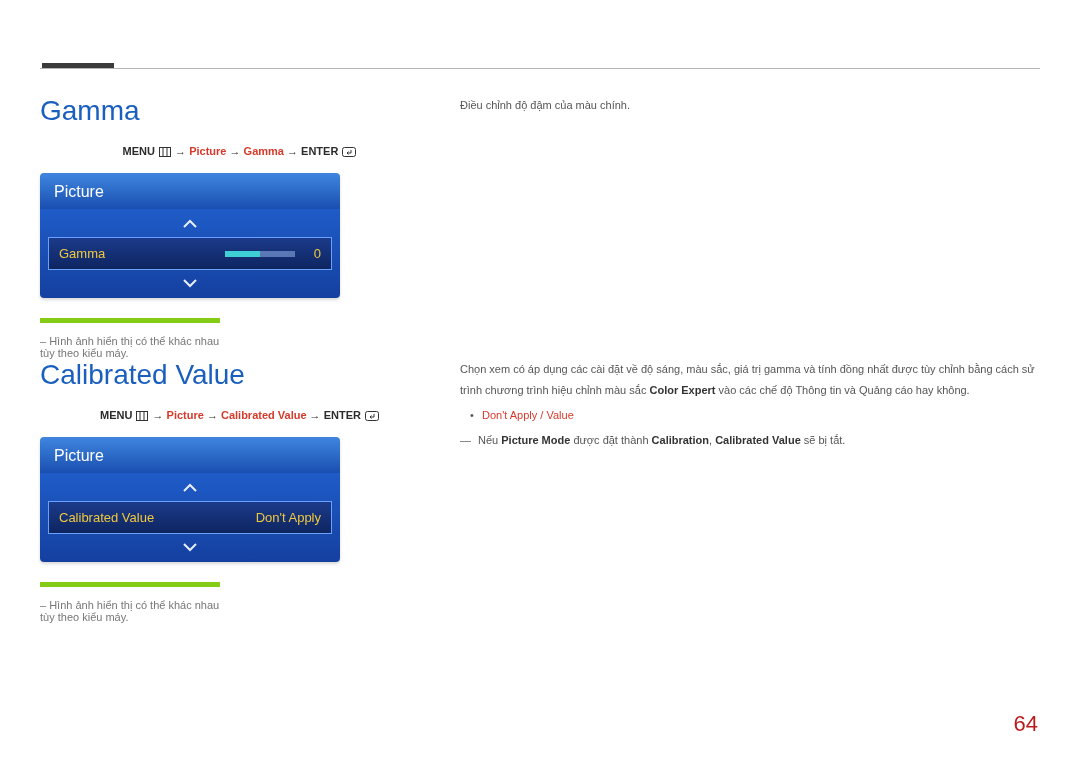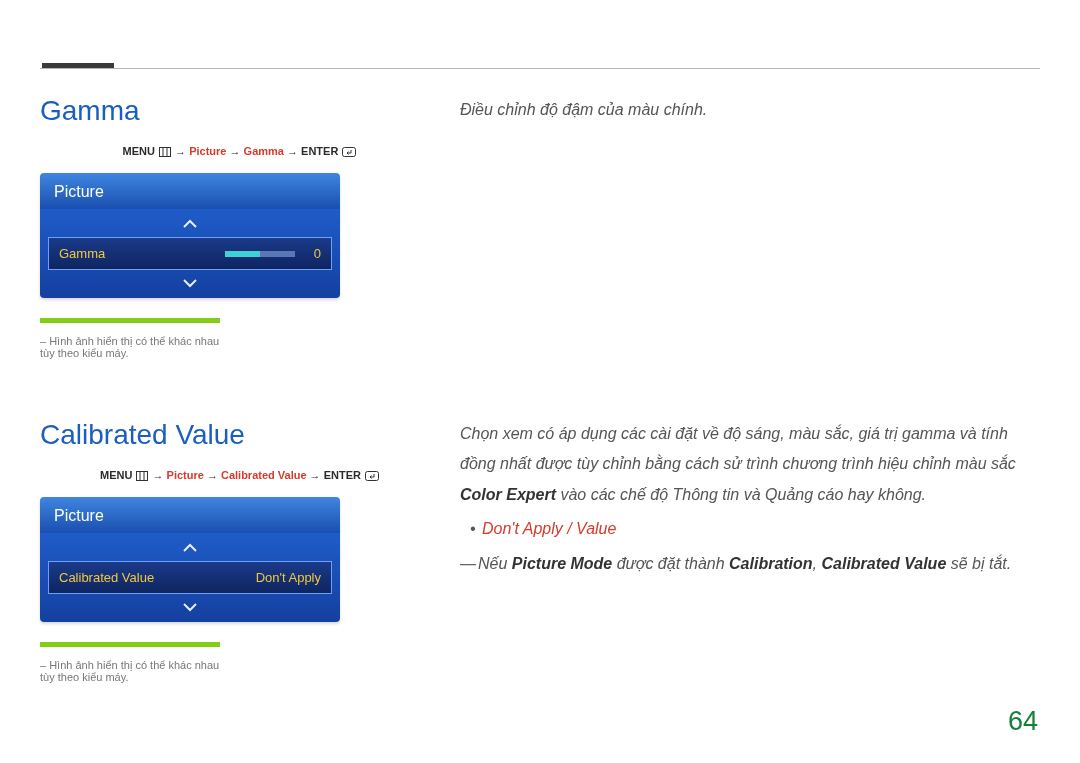--- a/index.html
+++ b/index.html
@@ -24,39 +24,37 @@
     position: absolute;
     top: 63px;
     left: 42px;
     width: 72px;
     height: 5px;
     background: #3a3a3a;
   }
   .content {
     display: flex;
     flex-direction: column;
-    gap: 60px;
     padding-top: 35px;
   }
   .section {
     display: flex;
     flex-direction: row;
     align-items: flex-start;
   }
   .left-col {
     width: 400px;
     flex-shrink: 0;
   }
   .right-col {
     flex: 1;
     padding-left: 20px;
-    font-size: 16px;
+    font-size: 11px;
     line-height: 1.9;
     color: #555;
-    font-style: italic;
   }
   h2.section-title {
     font-size: 28px;
     font-weight: 400;
     color: #1a5fbf;
     margin-bottom: 18px;
   }
   .menu-path {
     font-size: 11px;
     font-weight: 700;
@@ -158,22 +156,22 @@
     left: 10px;
     top: 0;
     color: #555;
   }
   .hl-red { color: #d63a2b; }
   .bold { font-weight: 700; color: #333; }
   .page-num {
     position: absolute;
     bottom: 26px;
     right: 42px;
-    font-size: 27px;
-    color: #15803d;
+    font-size: 22px;
+    color: #b91c1c;
   }
 </style>
 </head>
 <body>
 
 <div class="top-rule"></div>
 <div class="top-rule-bold"></div>
 
 <div class="content">
 

